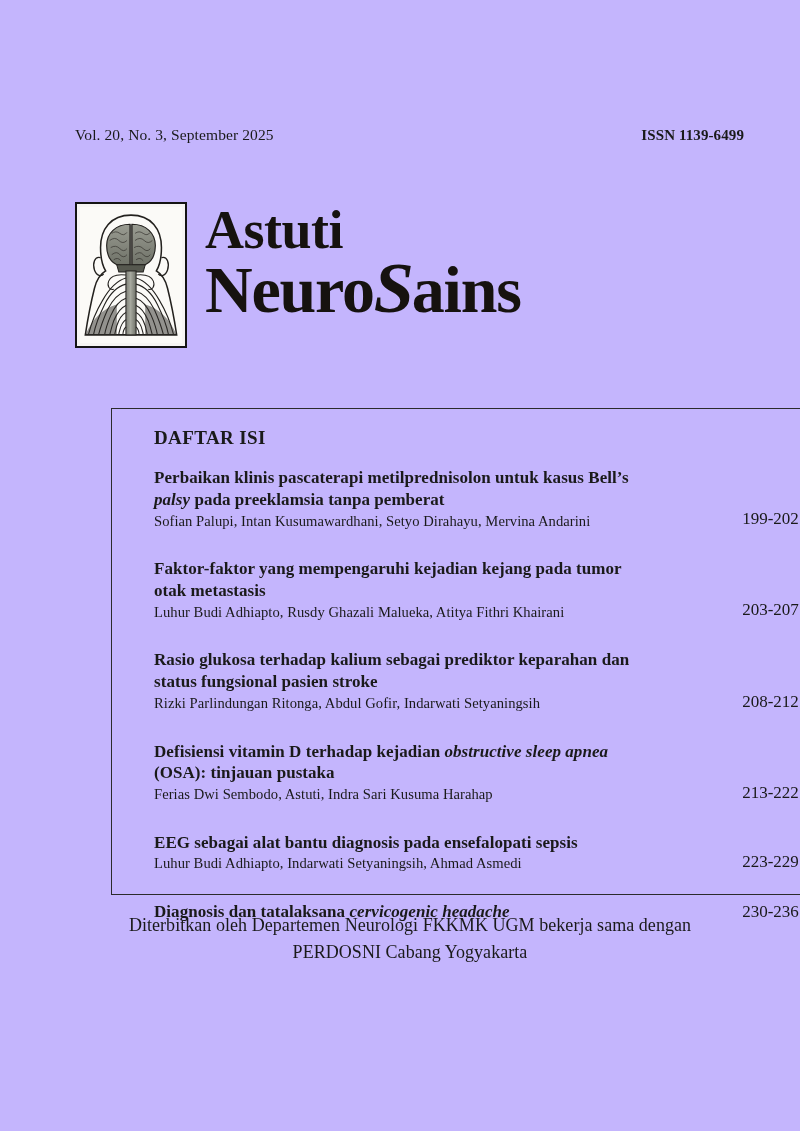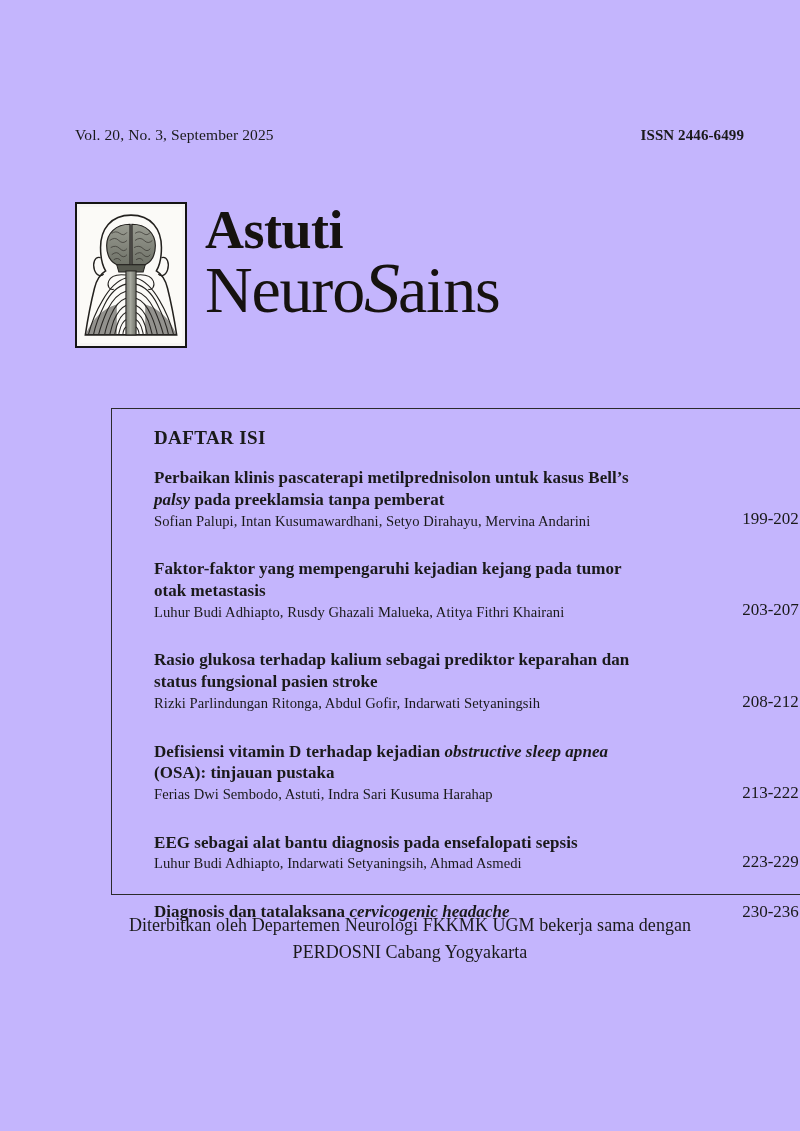--- a/index.html
+++ b/index.html
@@ -77,21 +77,21 @@
   }
   .title-berkala {
     font-size: 54px;
     font-weight: bold;
     letter-spacing: -0.5px;
     color: #16120f;
     font-family: "Liberation Serif", "DejaVu Serif", serif;
   }
   .title-neuro {
     font-size: 66px;
-    font-weight: normal;
+    font-weight: bold;
     letter-spacing: -1.2px;
     color: #16120f;
     margin-top: -4px;
     white-space: nowrap;
     font-family: "Liberation Serif", "DejaVu Serif", serif;
   }
   .title-neuro .swash-s {
     font-style: italic;
     font-size: 72px;
     letter-spacing: -2px;
@@ -169,21 +169,21 @@
   }
   .footer div { letter-spacing: 0.05px; }
 </style>
 </head>
 <body>
 
 <div class="page">
 
   <div class="header-row">
     <div class="volume-line">Vol. 20, No. 3, September 2025</div>
-    <div class="issn-line">ISSN 2446-6499</div>
+    <div class="issn-line">ISSN 1139-6499</div>
   </div>
 
   <div class="brand-block">
     <div class="logo-frame">
       <div class="logo-inner">
         <svg viewBox="0 0 100 134" preserveAspectRatio="xMidYMid meet">
           <defs>
             <linearGradient id="brainFill" x1="0" y1="0" x2="0" y2="1">
               <stop offset="0%" stop-color="#9a9c92"></stop>
               <stop offset="100%" stop-color="#6f7268"></stop>

